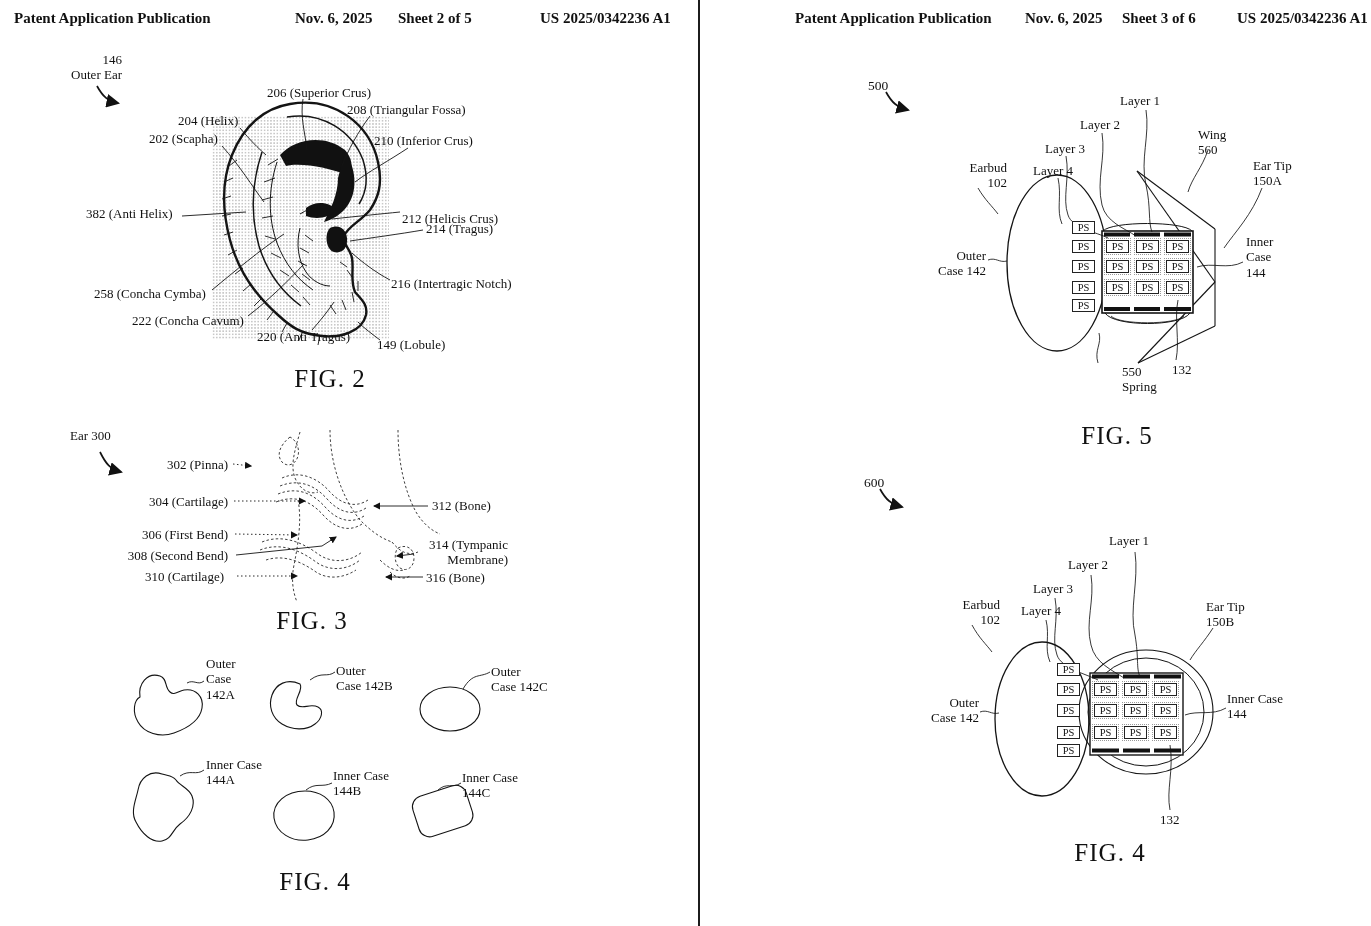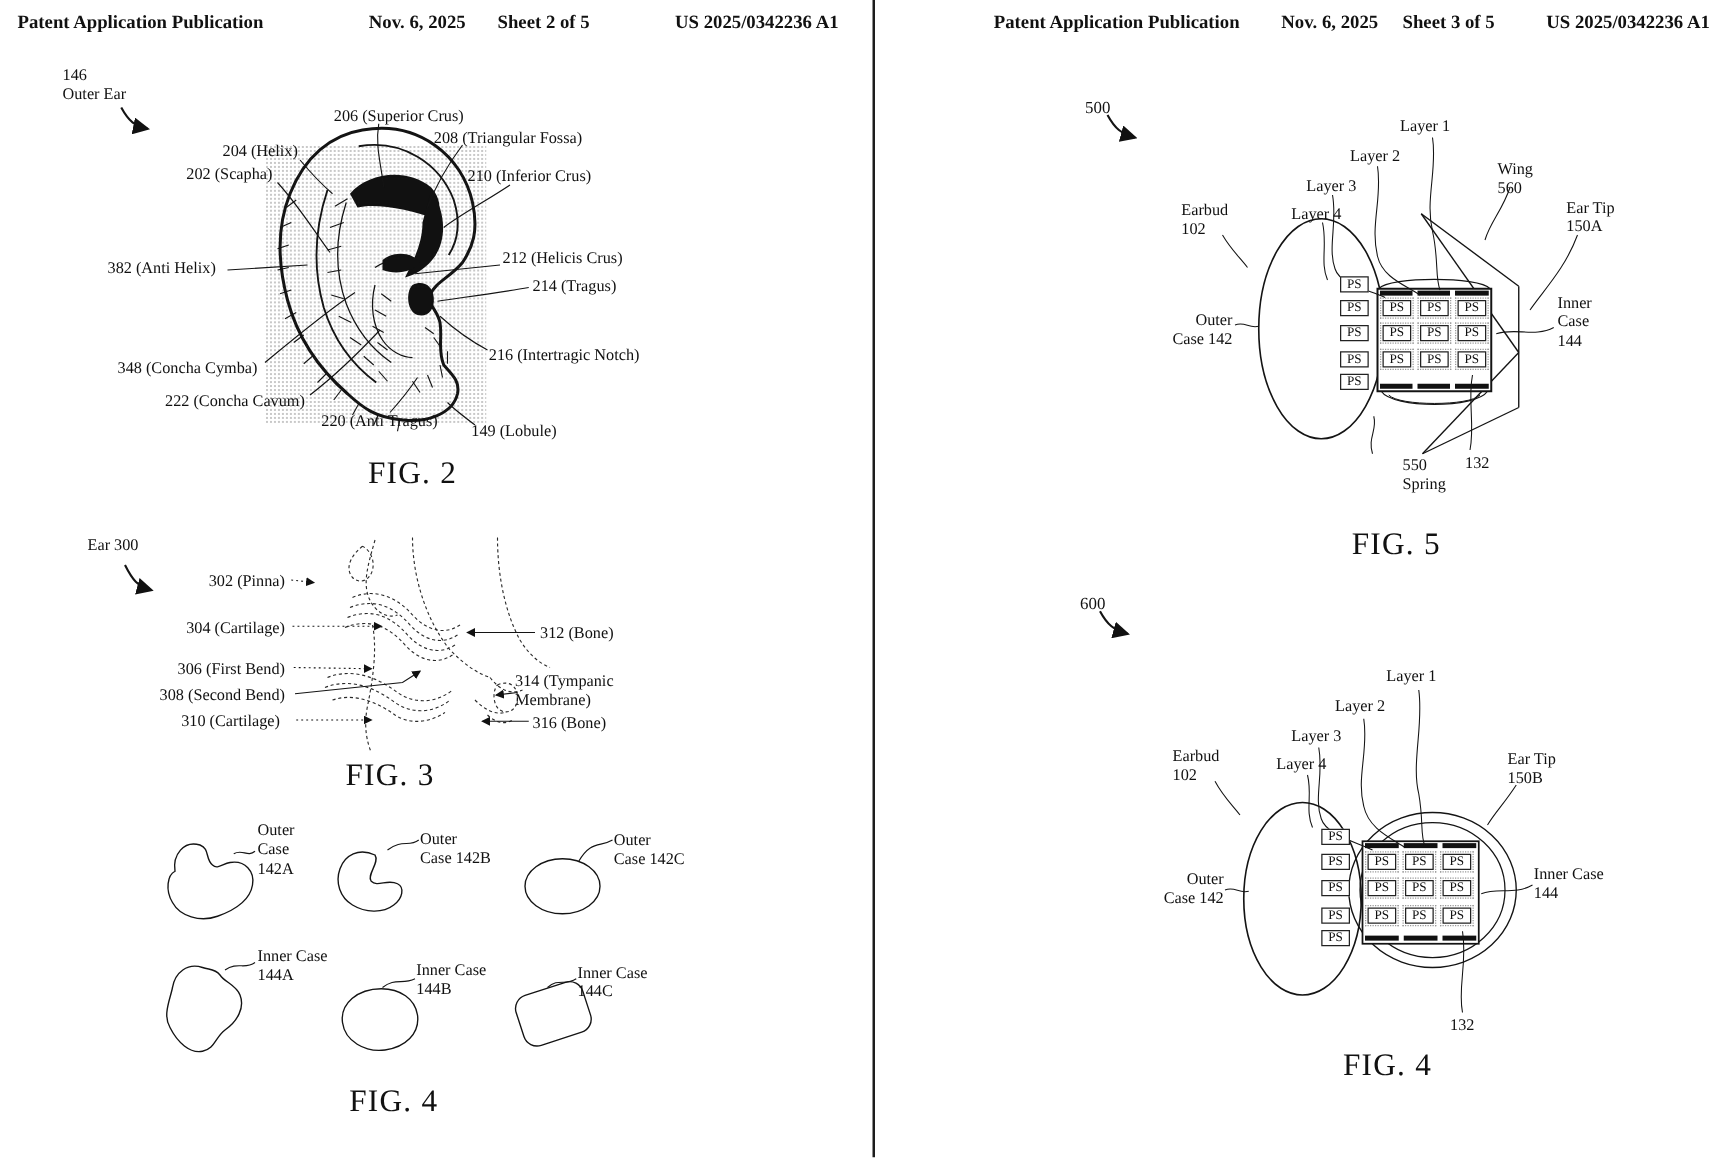--- a/index.html
+++ b/index.html
@@ -2,21 +2,21 @@
 <html><head>
 <meta charset="utf-8">
 <style>
   html,body{margin:0;padding:0;}
   body{width:1371px;height:926px;background:#ffffff;position:relative;overflow:hidden;
        font-family:"Liberation Serif", serif;color:#111;}
   .hdr{position:absolute;top:10px;font:bold 15px "Liberation Serif",serif;white-space:nowrap;}
   .lbl{position:absolute;font:13px "Liberation Serif",serif;line-height:1.18;
        white-space:pre-line;color:#111;}
   .lbl.r{text-align:right;}
-  .lbl.c{text-align:left;}
+  .lbl.c{text-align:right;}
   .cap{position:absolute;font:25px "Liberation Serif",serif;letter-spacing:1px;
        width:130px;text-align:center;white-space:nowrap;}
   .refnum{position:absolute;font:13.5px "Liberation Serif",serif;}
   .divider{position:absolute;left:698px;top:0;width:1.5px;height:926px;background:#1c1c1c;}
   .stipple{position:absolute;left:212px;top:116px;width:177px;height:223px;
            background-image:radial-gradient(circle,#c8c8c8 0.6px,transparent 0.75px);
            background-size:3.2px 3.2px;z-index:0;}
   svg.art{position:absolute;left:0;top:0;z-index:1;}
   .txt{position:relative;z-index:2;}
   .ps{position:absolute;z-index:3;width:21px;height:11px;border:1.2px solid #222;
@@ -225,24 +225,24 @@
   <div class="hdr" style="left:540px">US 2025/0342236 A1</div>
 
   <div class="lbl c" style="left:50px;top:52px;width:72px">146
 Outer Ear</div>
   <div class="lbl" style="left:267px;top:85px">206 (Superior Crus)</div>
   <div class="lbl" style="left:347px;top:102px">208 (Triangular Fossa)</div>
   <div class="lbl" style="left:178px;top:113px">204 (Helix)</div>
   <div class="lbl" style="left:149px;top:131px">202 (Scapha)</div>
   <div class="lbl" style="left:374px;top:133px">210 (Inferior Crus)</div>
   <div class="lbl" style="left:86px;top:206px">382 (Anti Helix)</div>
-  <div class="lbl" style="left:402px;top:198px">212 (Helicis Crus)</div>
+  <div class="lbl" style="left:402px;top:211px">212 (Helicis Crus)</div>
   <div class="lbl" style="left:426px;top:221px">214 (Tragus)</div>
   <div class="lbl" style="left:391px;top:276px">216 (Intertragic Notch)</div>
-  <div class="lbl" style="left:94px;top:286px">348 (Concha Cymba)</div>
+  <div class="lbl" style="left:94px;top:286px">258 (Concha Cymba)</div>
   <div class="lbl" style="left:132px;top:313px">222 (Concha Cavum)</div>
   <div class="lbl" style="left:257px;top:329px">220 (Anti Tragus)</div>
   <div class="lbl" style="left:377px;top:337px">149 (Lobule)</div>
   <div class="cap" style="left:265px;top:365px">FIG. 2</div>
 
   <div class="lbl" style="left:70px;top:428px">Ear 300</div>
   <div class="lbl r" style="left:128px;top:457px;width:100px">302 (Pinna)</div>
   <div class="lbl r" style="left:116px;top:494px;width:112px">304 (Cartilage)</div>
   <div class="lbl r" style="left:108px;top:527px;width:120px">306 (First Bend)</div>
   <div class="lbl r" style="left:96px;top:548px;width:132px">308 (Second Bend)</div>
@@ -267,21 +267,21 @@
   <div class="lbl" style="left:462px;top:770px">Inner Case
 144C</div>
   <div class="cap" style="left:250px;top:868px">FIG. 4</div>
 </div>
 
 <div class="divider"></div>
 
 <div class="txt">
   <div class="hdr" style="left:795px">Patent Application Publication</div>
   <div class="hdr" style="left:1025px">Nov. 6, 2025</div>
-  <div class="hdr" style="left:1122px">Sheet 3 of 5</div>
+  <div class="hdr" style="left:1122px">Sheet 3 of 6</div>
   <div class="hdr" style="left:1237px">US 2025/0342236 A1</div>
 
   <div class="refnum" style="position:absolute;left:868px;top:78px">500</div>
   <div class="lbl" style="left:1120px;top:93px">Layer 1</div>
   <div class="lbl" style="left:1080px;top:117px">Layer 2</div>
   <div class="lbl" style="left:1045px;top:141px">Layer 3</div>
   <div class="lbl" style="left:1033px;top:163px">Layer 4</div>
   <div class="lbl c" style="left:945px;top:160px;width:62px">Earbud
 102</div>
   <div class="lbl" style="left:1198px;top:127px">Wing

